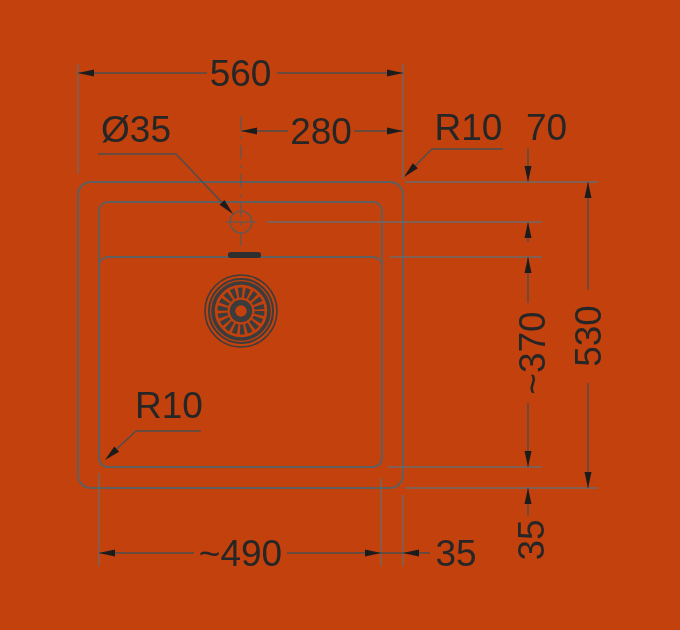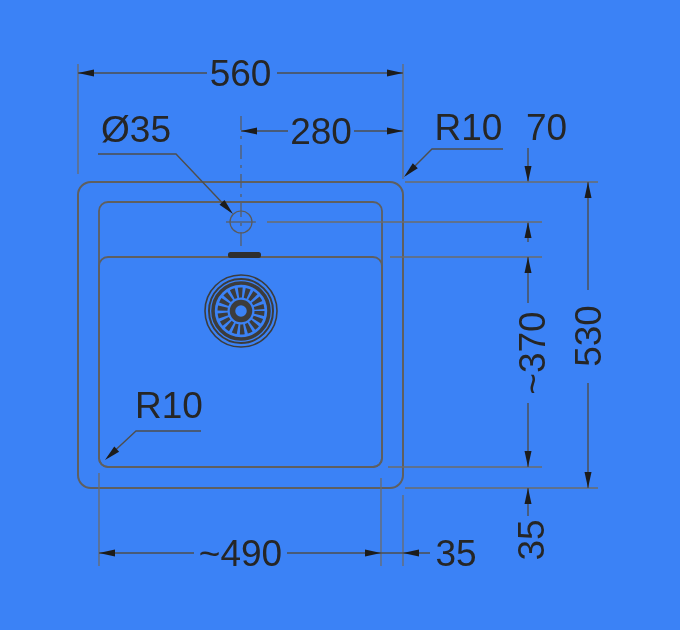--- a/index.html
+++ b/index.html
@@ -3,21 +3,21 @@
 <meta charset="utf-8">
 <style>
   html, body {
     margin: 0; padding: 0;
     background: #ffffff;
     font-family: "Liberation Sans", sans-serif;
   }
   .canvas {
     position: relative;
     width: 680px; height: 630px;
-    background: #3b82f6;
+    background: #c2410c;
     overflow: hidden;
   }
   svg { display: block; }
   text {
     font-family: "Liberation Sans", sans-serif;
     font-size: 37px;
     fill: #262626;
   }
   .outline  { fill: none; stroke: #5f5f5f; stroke-width: 2; }
   .inner    { fill: none; stroke: #5f5f5f; stroke-width: 1.8; }

